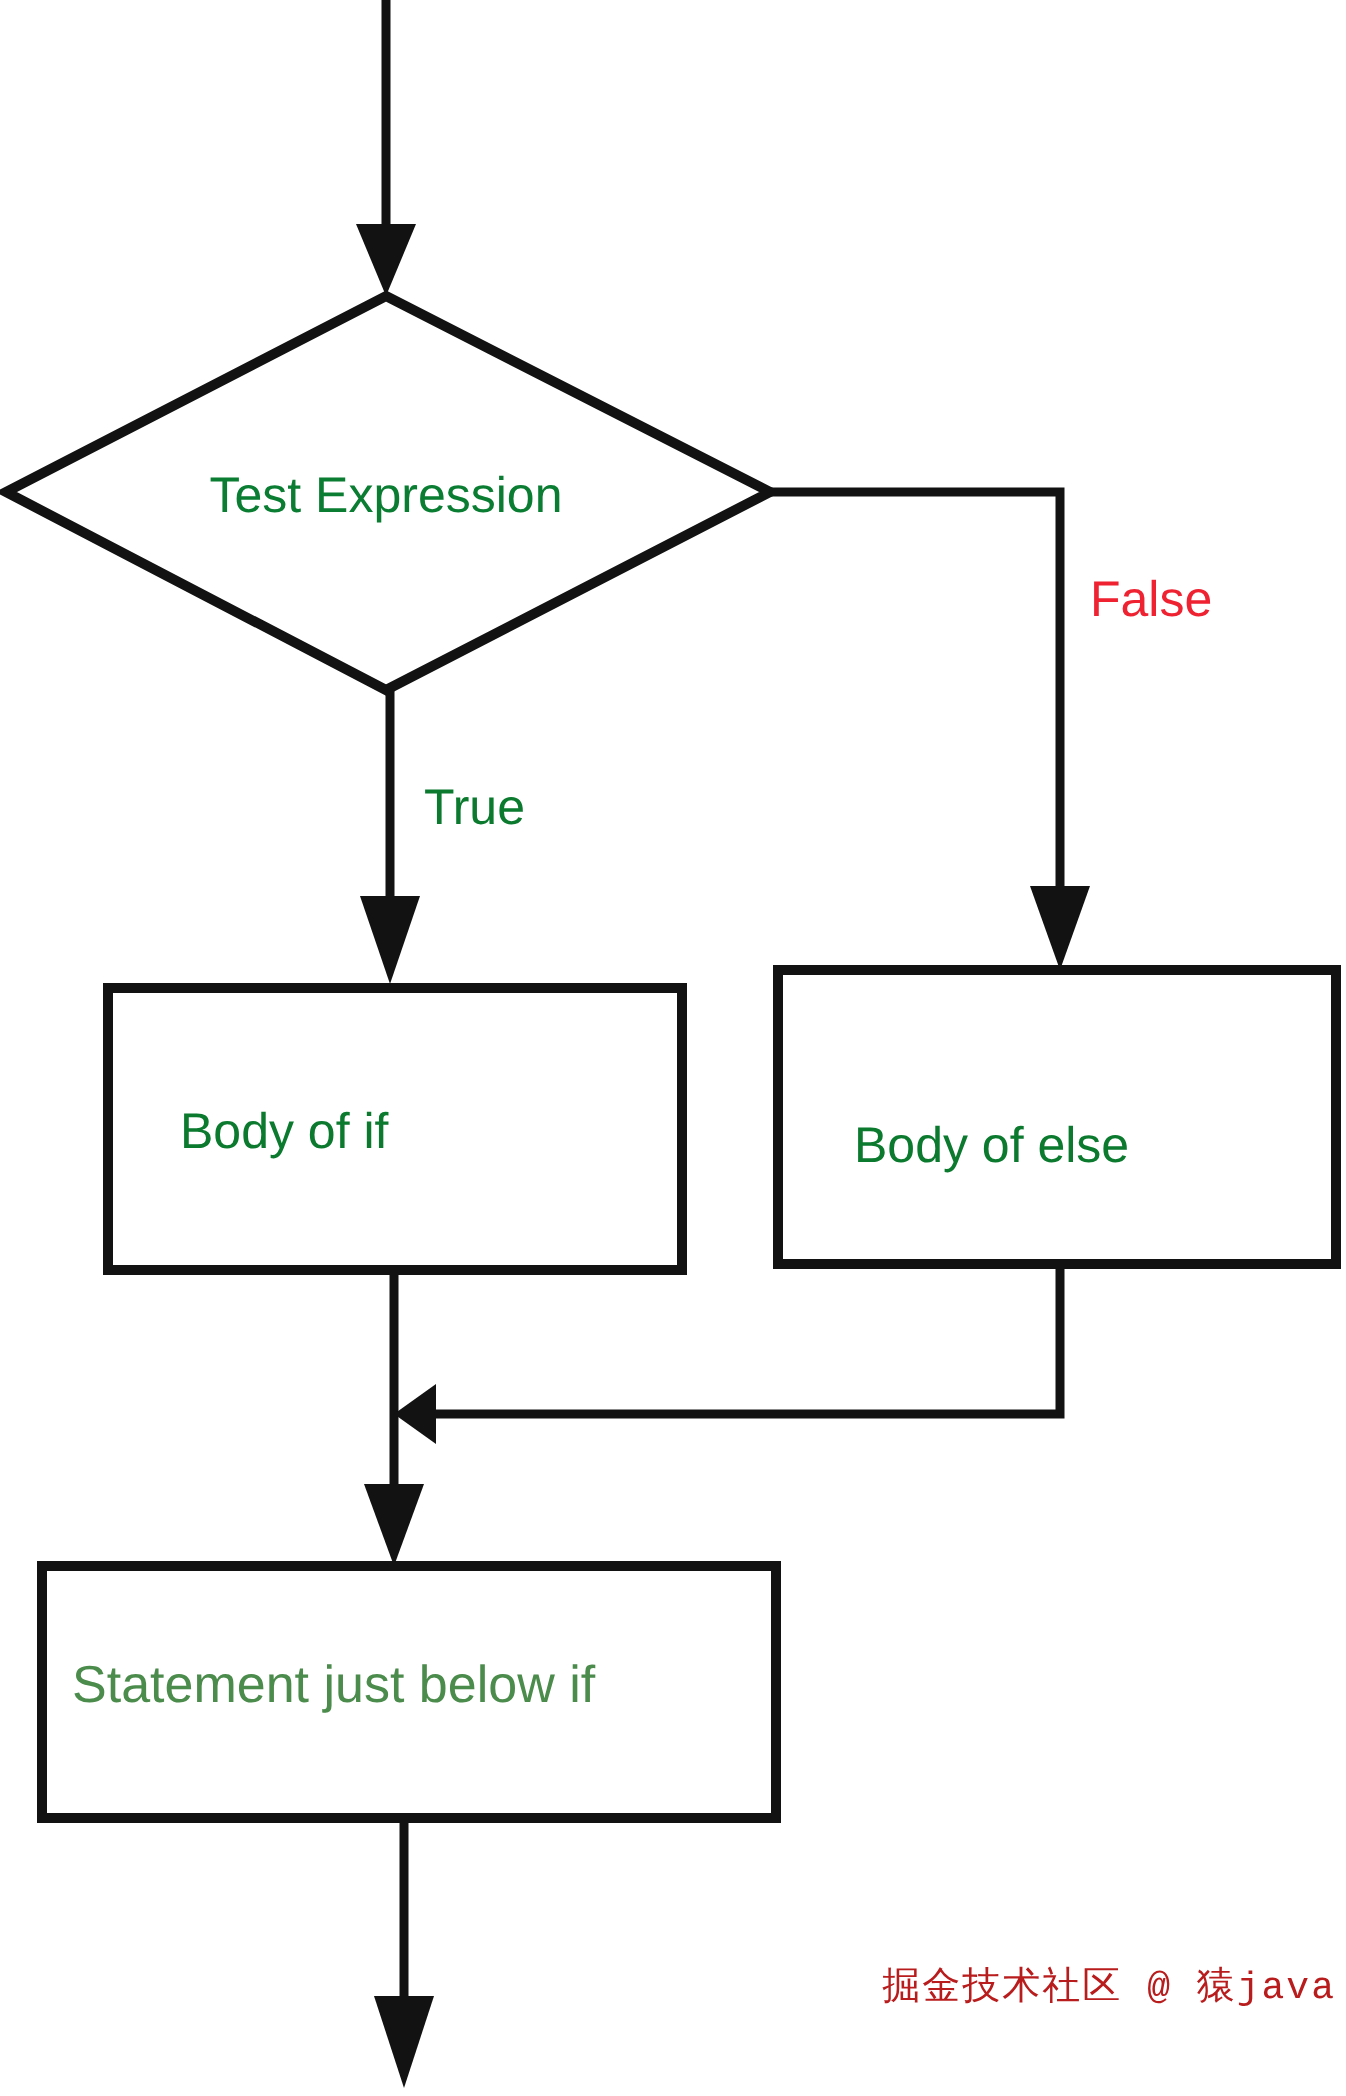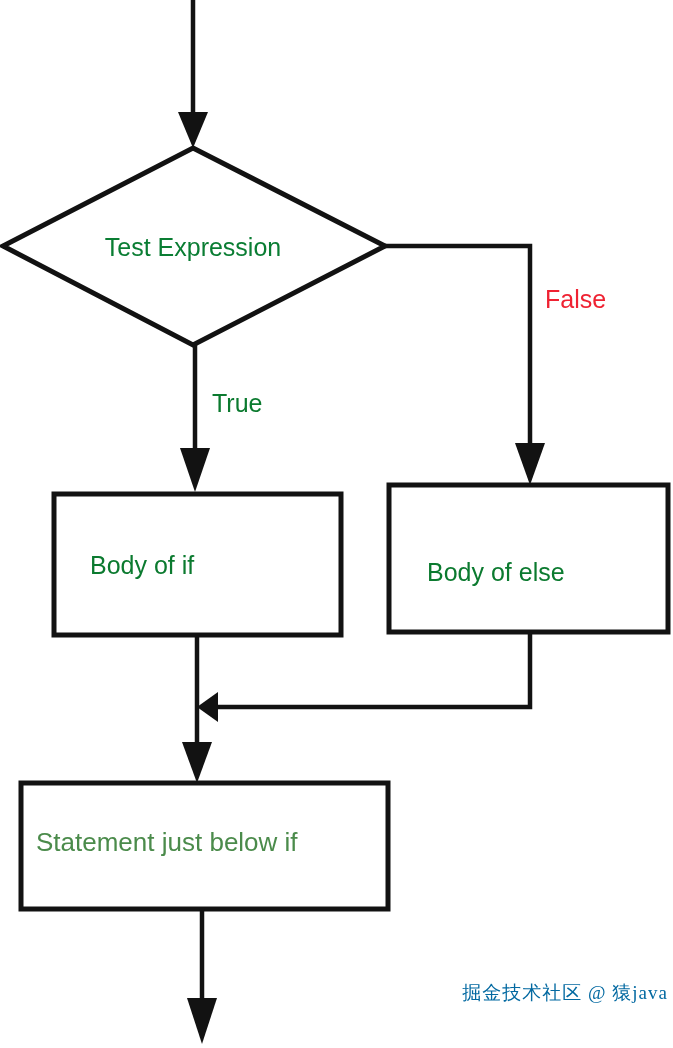--- a/index.html
+++ b/index.html
@@ -63,23 +63,23 @@
     stroke-linejoin: miter;
   }
   .arrowhead {
     fill: #121212;
     stroke: none;
   }
   .watermark {
     position: absolute;
     right: 5px;
     bottom: 42px;
-    font-family: Liberation Serif, serif;
+    font-family: Liberation Mono, monospace;
     font-size: 19px;
-    color: #0369a1;
+    color: #b91c1c;
     letter-spacing: 1px;
     white-space: nowrap;
     user-select: none;
   }
 </style>
 </head>
 <body>
 
 <div id="canvas">
 

